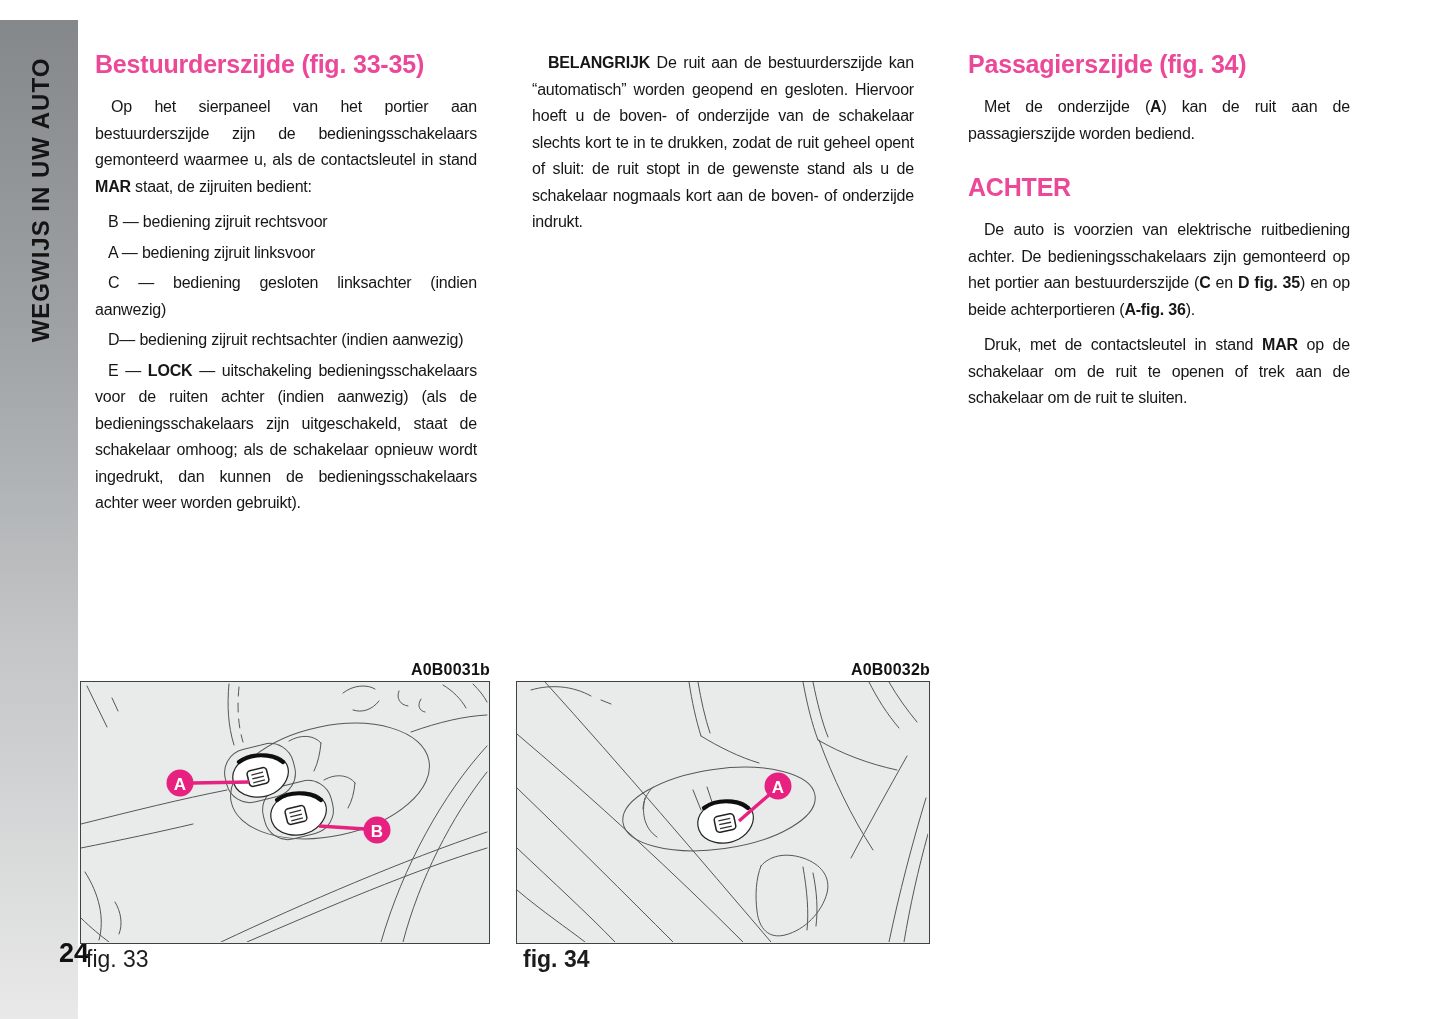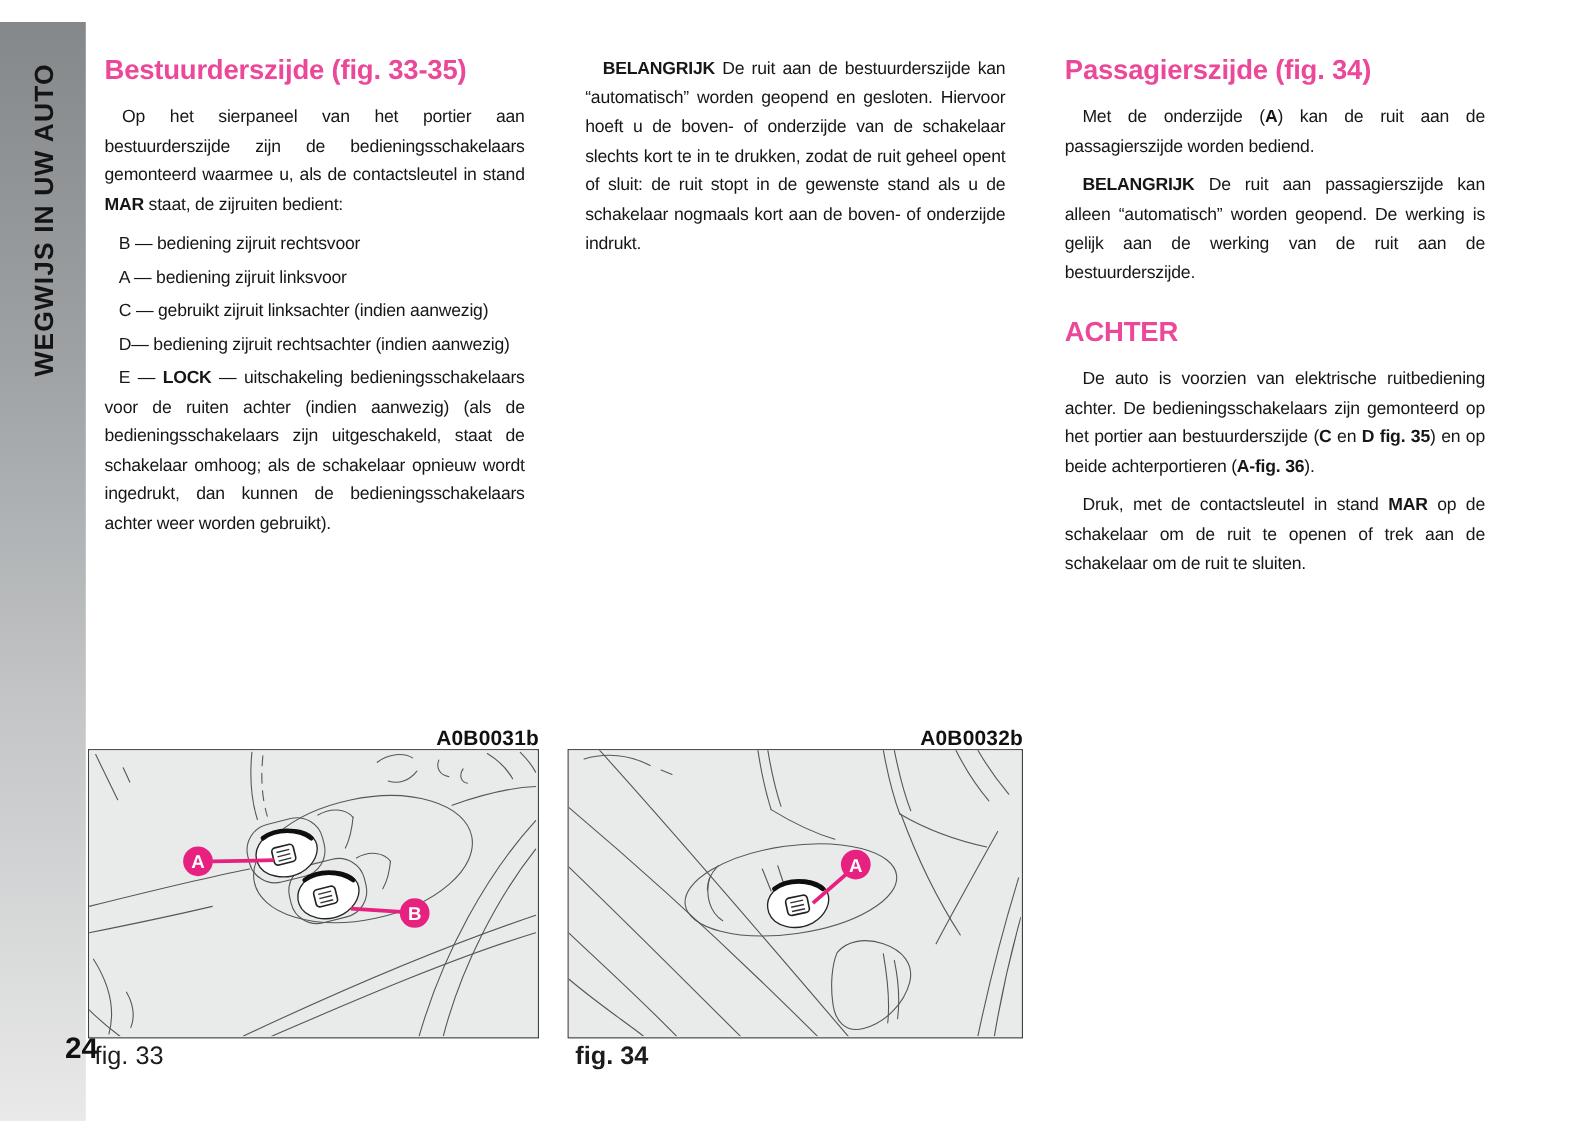--- a/index.html
+++ b/index.html
@@ -37,21 +37,21 @@
   }
   .col p.li { margin:0 0 4px 0; text-indent:13px; }
   .col b { font-weight:bold; }
   
   .figure-box {
     position:absolute; border:1.6px solid #3f4142; background:#e9ebea; box-sizing:border-box;
   }
   #fig33-box { left:80px; top:681px; width:410px; height:263px; }
   #fig34-box { left:516px; top:681px; width:414px; height:263px; }
   .fig-code {
-    position:absolute; top:661px; font-size:19px; font-weight:bold; color:#111;
+    position:absolute; top:661px; font-size:16px; font-weight:bold; color:#111;
     width:200px; text-align:right; letter-spacing:0.2px;
   }
   #fig33-code { left:290px; }
   #fig34-code { left:730px; }
   .fig-caption {
     position:absolute; top:946px; font-size:23px; color:#1c1c1c;text-align:right;
   }
   #fig33-caption { left:86px; }
   #fig34-caption { left:523px;font-weight:bold; }
   svg { display:block; }
@@ -61,33 +61,32 @@
 
 <div class="sidebar"></div>
 <div class="sidebar-label">WEGWIJS IN UW AUTO</div>
 <div class="pagenum">24</div>
 
 <div class="col col-1">
   <h2>Bestuurderszijde (fig. 33-35)</h2>
   <p><span>Op het sierpaneel van het portier aan bestuurderszijde zijn de bedieningsschakelaars gemonteerd waarmee u, als de contactsleutel in stand </span><b>MAR</b><span> staat, de zijruiten bedient:</span></p>
   <p class="li">B — bediening zijruit rechtsvoor</p>
   <p class="li">A — bediening zijruit linksvoor</p>
-  <p class="li">C — gebruikt zijruit linksachter (indien aanwezig)</p>
+  <p class="li">C — bediening gesloten linksachter (indien aanwezig)</p>
   <p class="li">D— bediening zijruit rechtsachter (indien aanwezig)</p>
   <p class="li"><span>E — </span><b>LOCK</b><span> — uitschakeling bedieningsschakelaars voor de ruiten achter (indien aanwezig) (als de bedieningsschakelaars zijn uitgeschakeld, staat de schakelaar omhoog; als de schakelaar opnieuw wordt ingedrukt, dan kunnen de bedieningsschakelaars achter weer worden gebruikt).</span></p>
 </div>
 
 <div class="col col-2">
   <p><b>BELANGRIJK</b><span> De ruit aan de bestuurderszijde kan “automatisch” worden geopend en gesloten. Hiervoor hoeft u de boven- of onderzijde van de schakelaar slechts kort te in te drukken, zodat de ruit geheel opent of sluit: de ruit stopt in de gewenste stand als u de schakelaar nogmaals kort aan de boven- of onderzijde indrukt.</span></p>
 </div>
 
 <div class="col col-3">
   <h2>Passagierszijde (fig. 34)</h2>
   <p><span>Met de onderzijde (</span><b>A</b><span>) kan de ruit aan de passagierszijde worden bediend.</span></p>
-  <p><b>BELANGRIJK</b><span> De ruit aan passagierszijde kan alleen “automatisch” worden geopend. De werking is gelijk aan de werking van de ruit aan de bestuurderszijde.</span></p>
   <h2 class="sub">ACHTER</h2>
   <p><span>De auto is voorzien van elektrische ruitbediening achter. De bedieningsschakelaars zijn gemonteerd op het portier aan bestuurderszijde (</span><b>C</b><span> en </span><b>D fig. 35</b><span>) en op beide achterportieren (</span><b>A-fig. 36</b><span>).</span></p>
   <p><span>Druk, met de contactsleutel in stand </span><b>MAR</b><span> op de schakelaar om de ruit te openen of trek aan de schakelaar om de ruit te sluiten.</span></p>
 </div>
 
 <div class="fig-code" id="fig33-code">A0B0031b</div>
 <div class="figure-box" id="fig33-box">
   <svg width="407" height="260" viewBox="0 0 407 260">
     <rect x="0" y="0" width="407" height="260" fill="#e9ebea"></rect>
     <g stroke="#54575a" stroke-width="1" fill="none" stroke-linecap="round">

